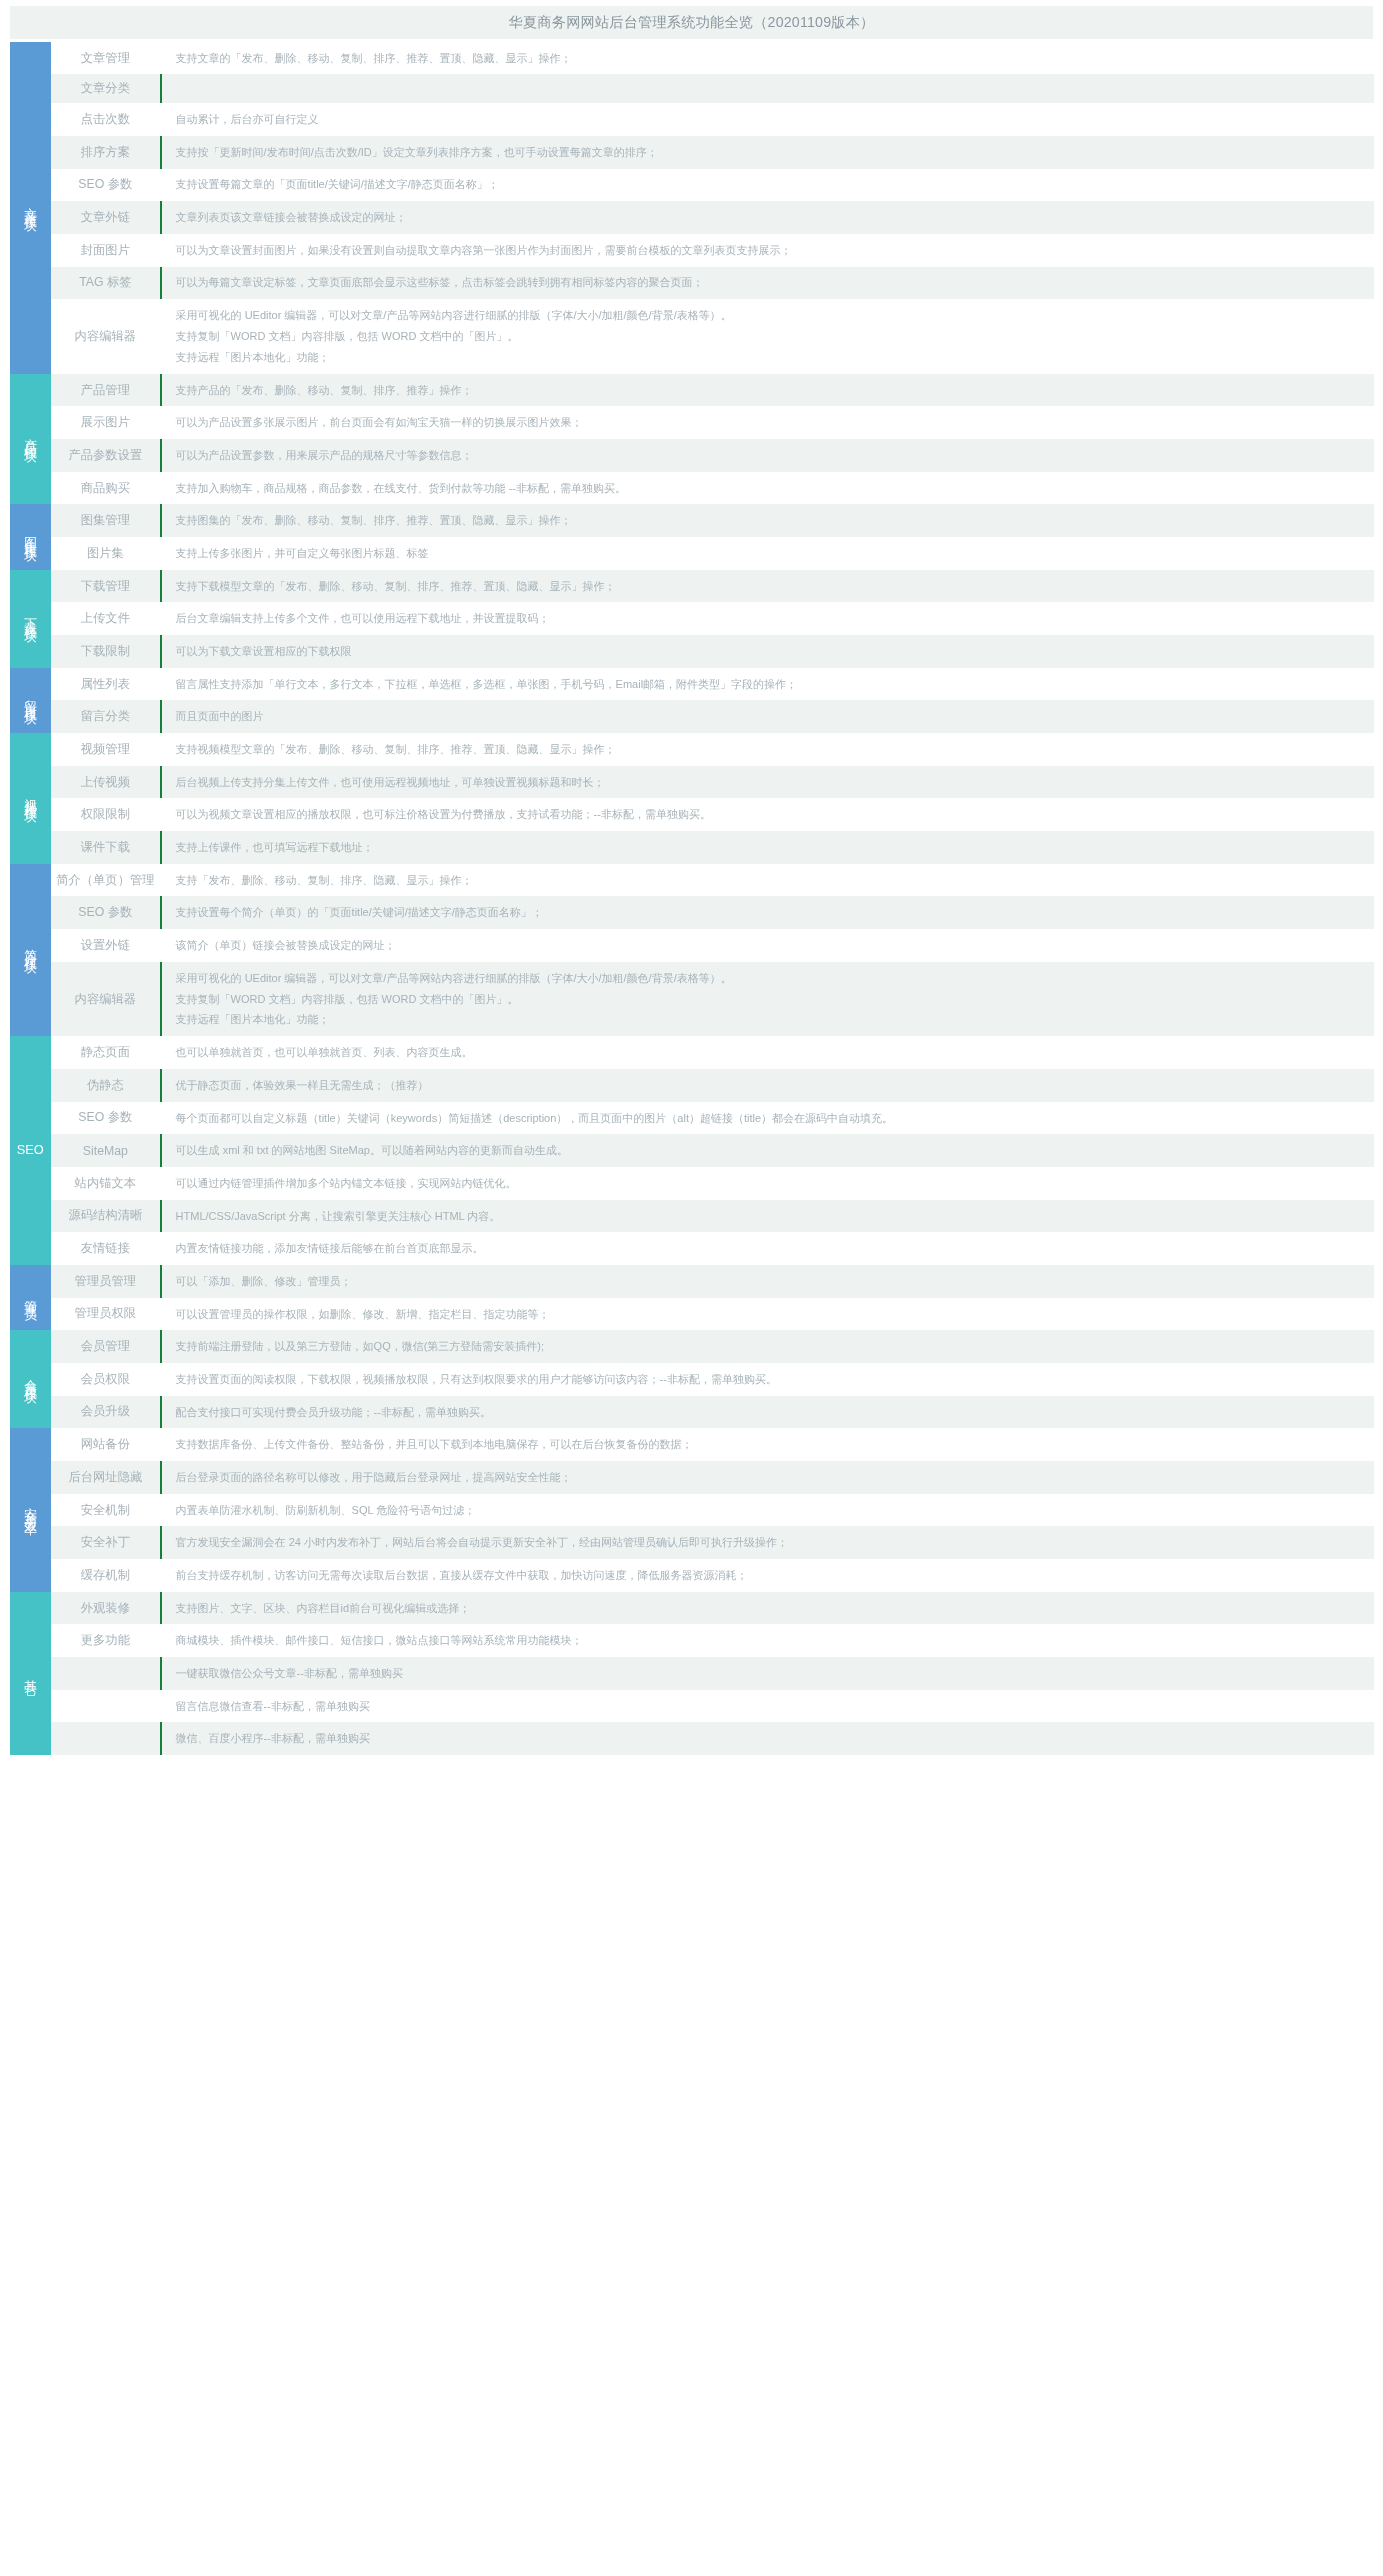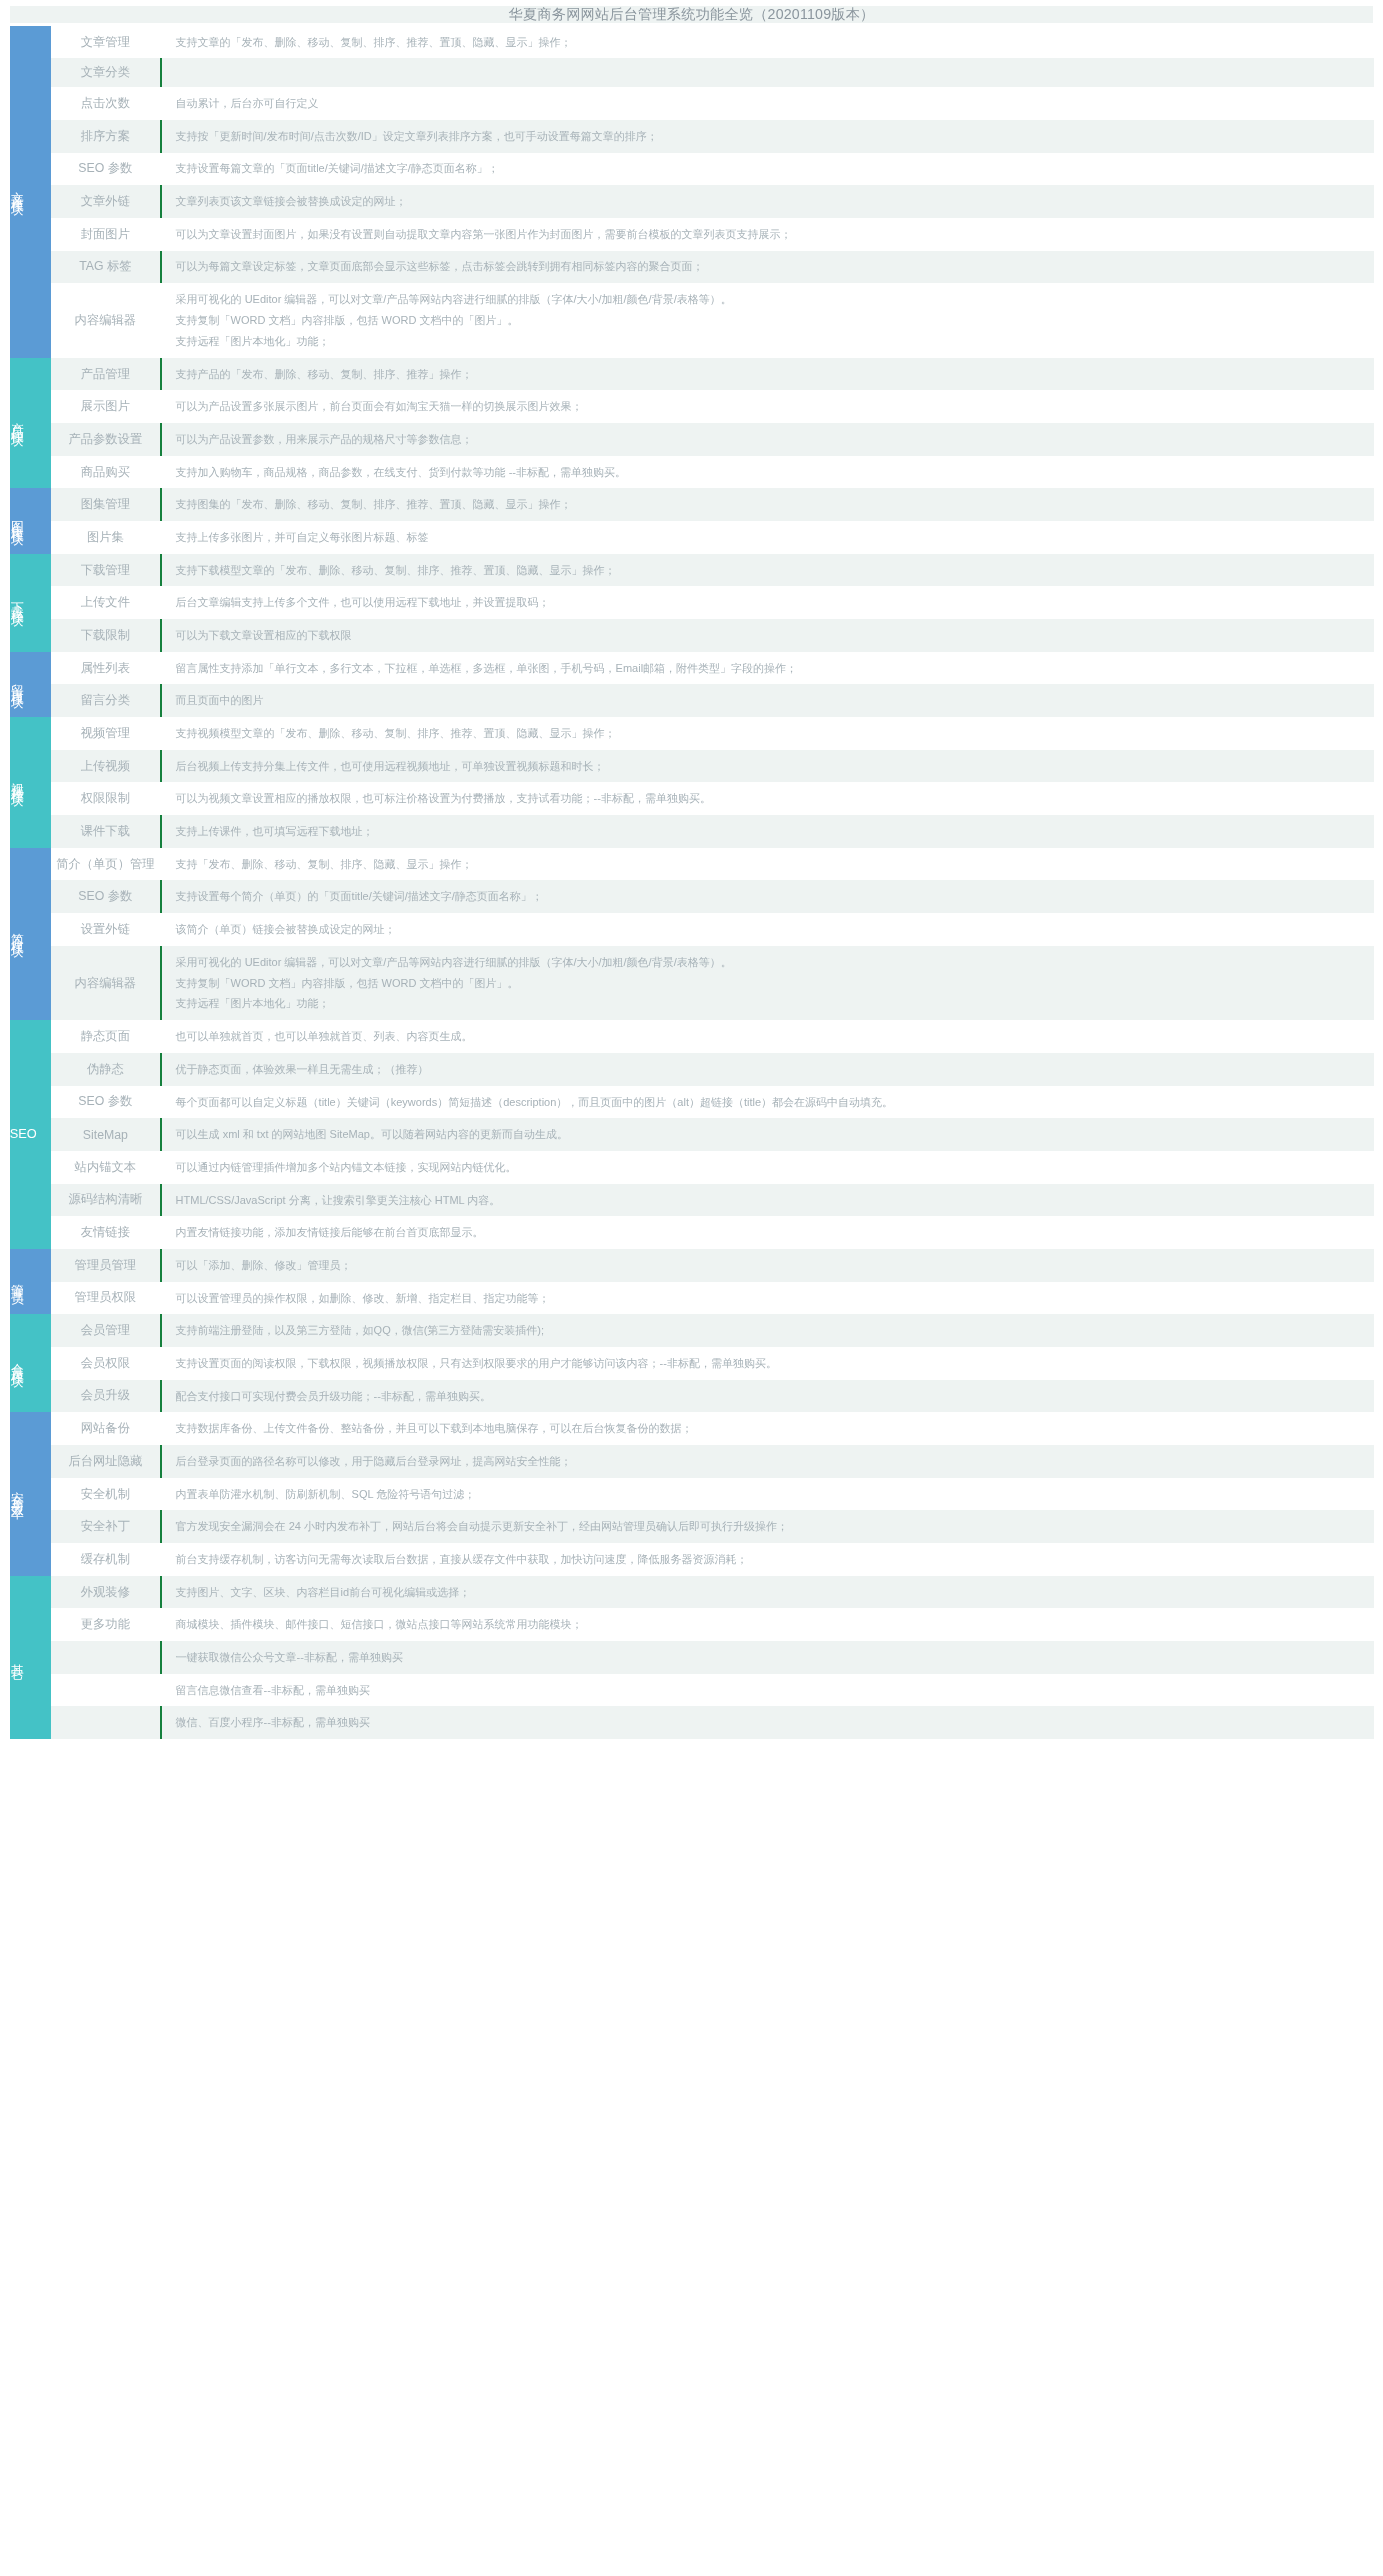--- a/index.html
+++ b/index.html
@@ -16,21 +16,21 @@
   }
   #sheet {
     position: relative;
     width: 1383px;
     height: 2576px;
     background: #ffffff;
   }
   
   .title-row {
     margin: 5.9px 9.8px 0 9.8px;
-    height: 17px;
+    height: 33px;
     background: #eef3f2;
     display: flex;
     align-items: center;
     justify-content: center;
   }
   .title-text {
     font-size: 14.2px;
     color: #8b969e;
     letter-spacing: 0.2px;
     white-space: nowrap;
@@ -43,21 +43,21 @@
     margin: 2.9px 9.8px 0 9.8px;
   }
   table.matrix col.c-module { width: 41px; }
   table.matrix col.c-feature { width: 110px; }
   table.matrix col.c-desc { width: 1212px; }
 
   td.module {
     background: #5b9bd5;
     color: #ffffff;
     font-size: 12.8px;
-    text-align: left;
+    text-align: center;
     vertical-align: middle;
     padding: 0;
     line-height: 1.45;
     border: none;
   }
   td.module.teal { background: #44c2c6; }
   td.module .mlabel {
     display: inline-block;
     writing-mode: vertical-rl;
     text-orientation: upright;

